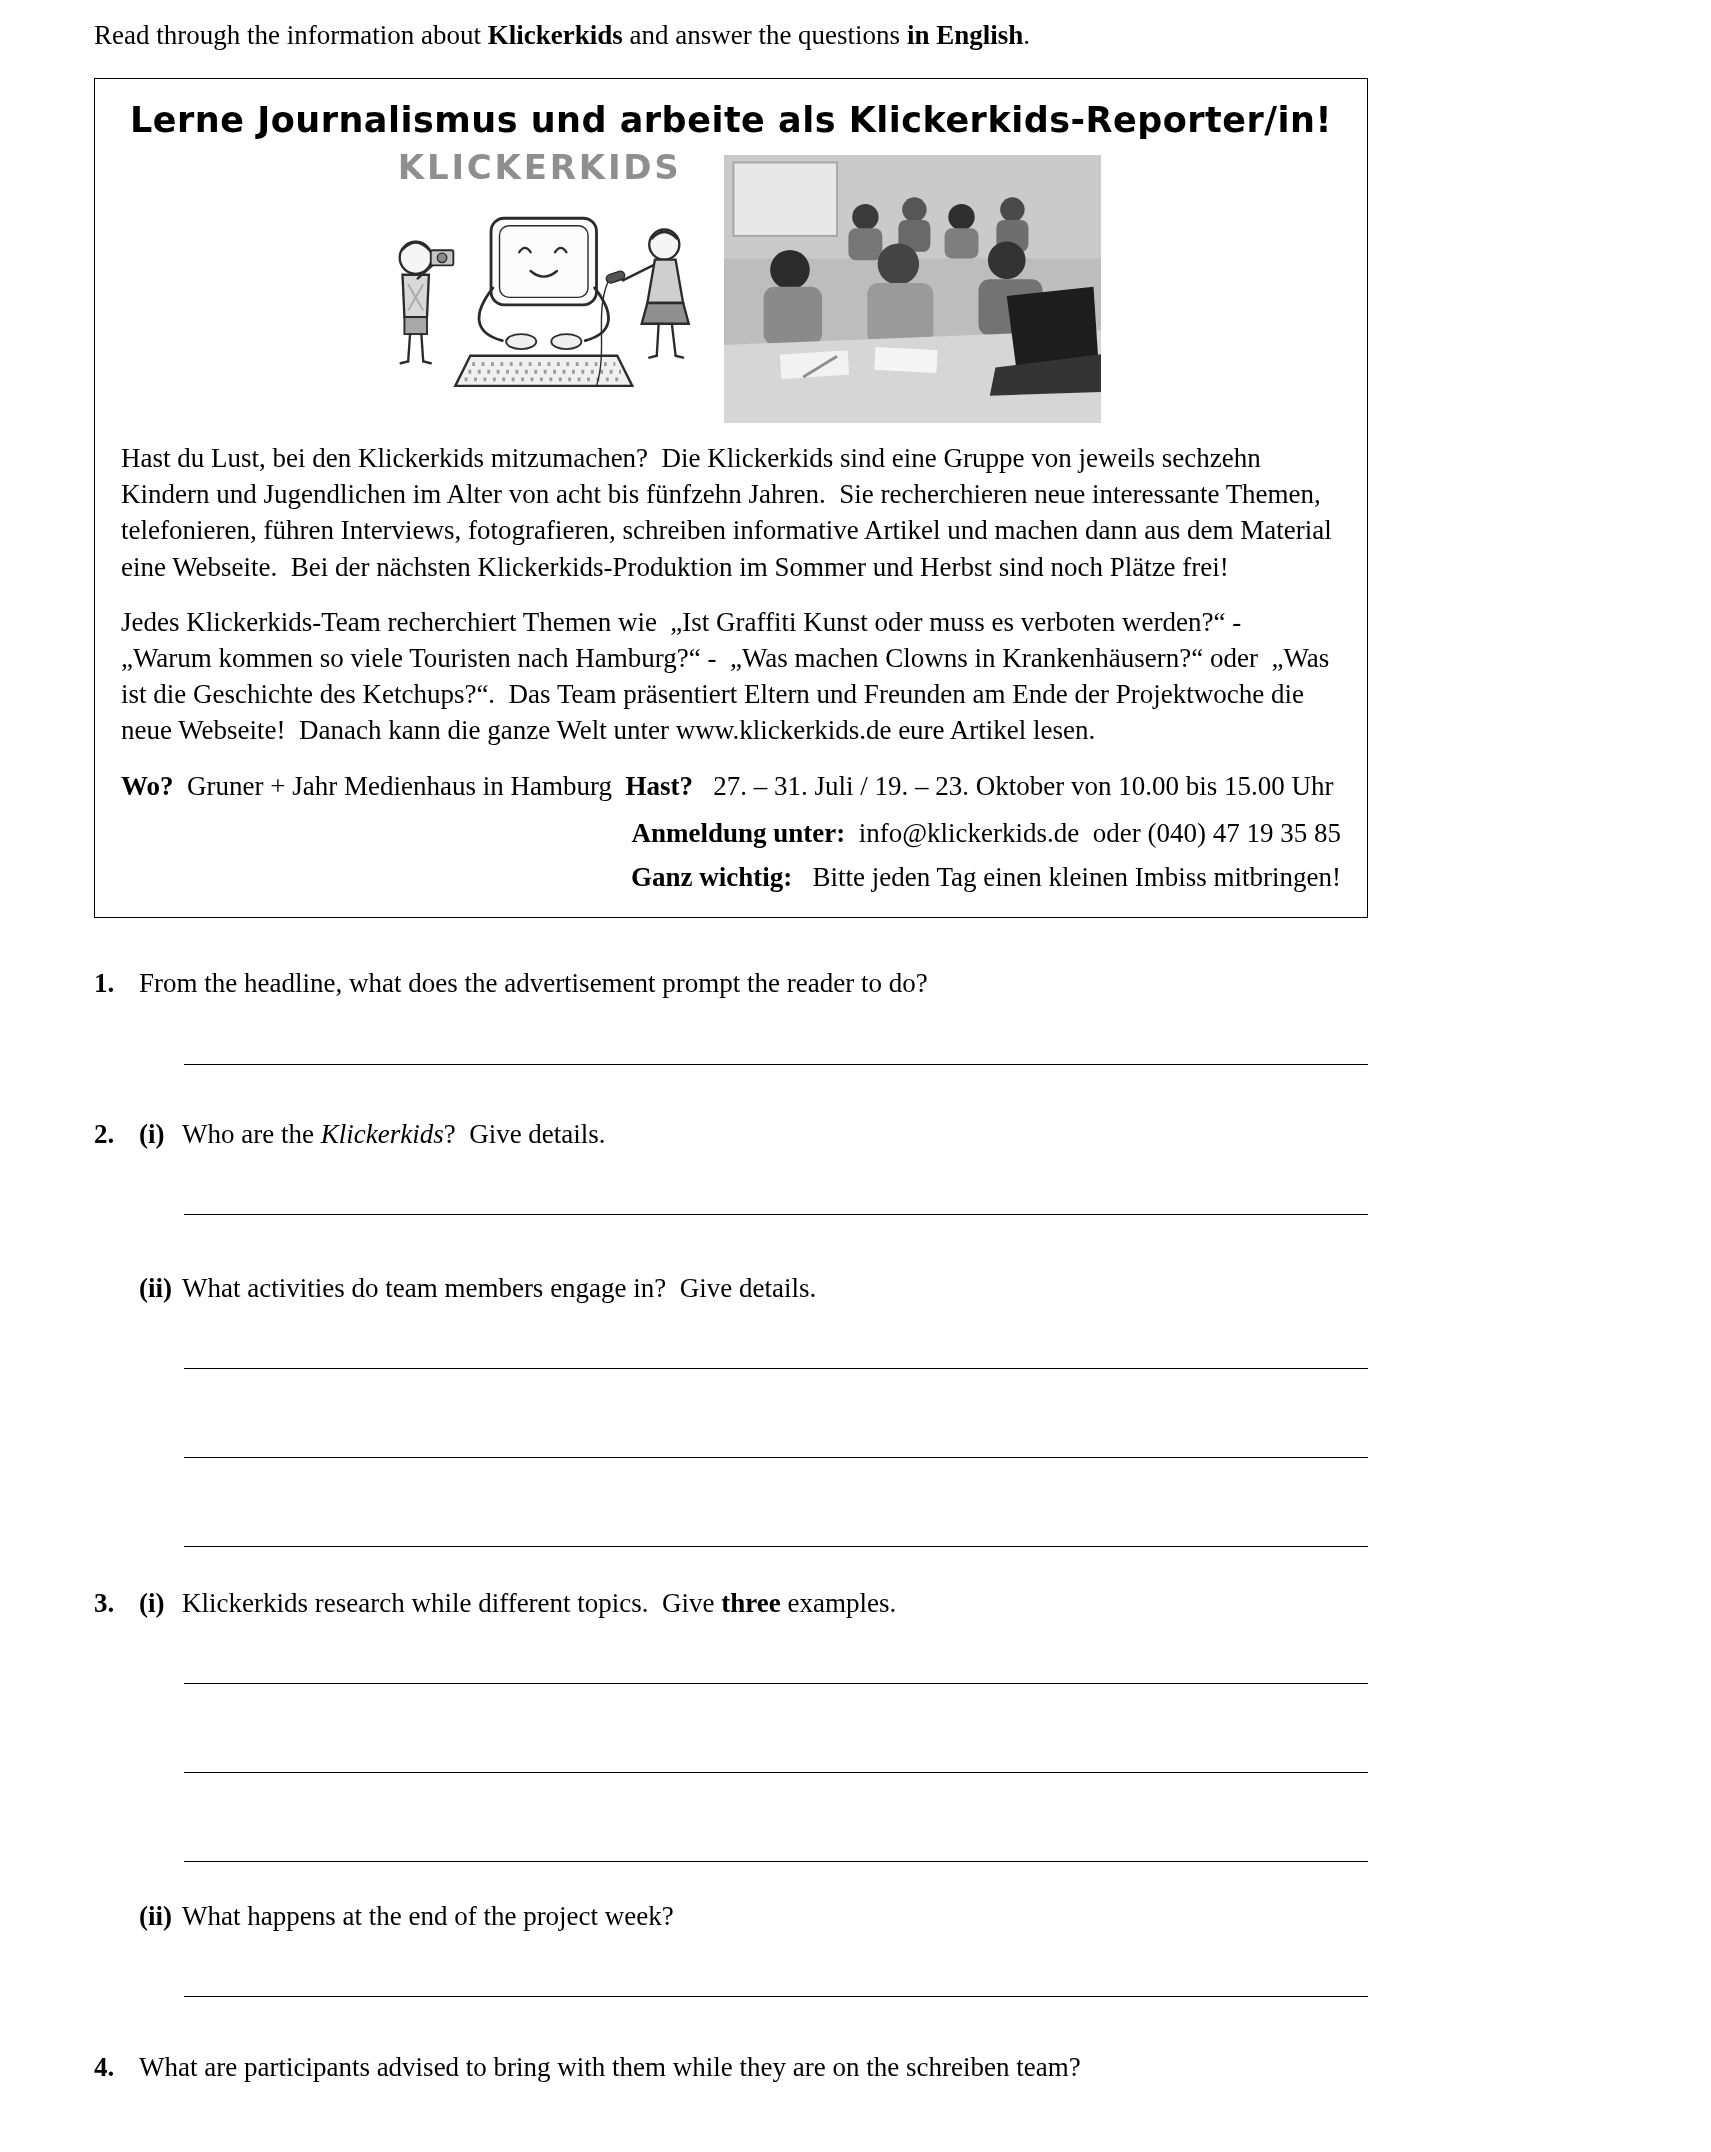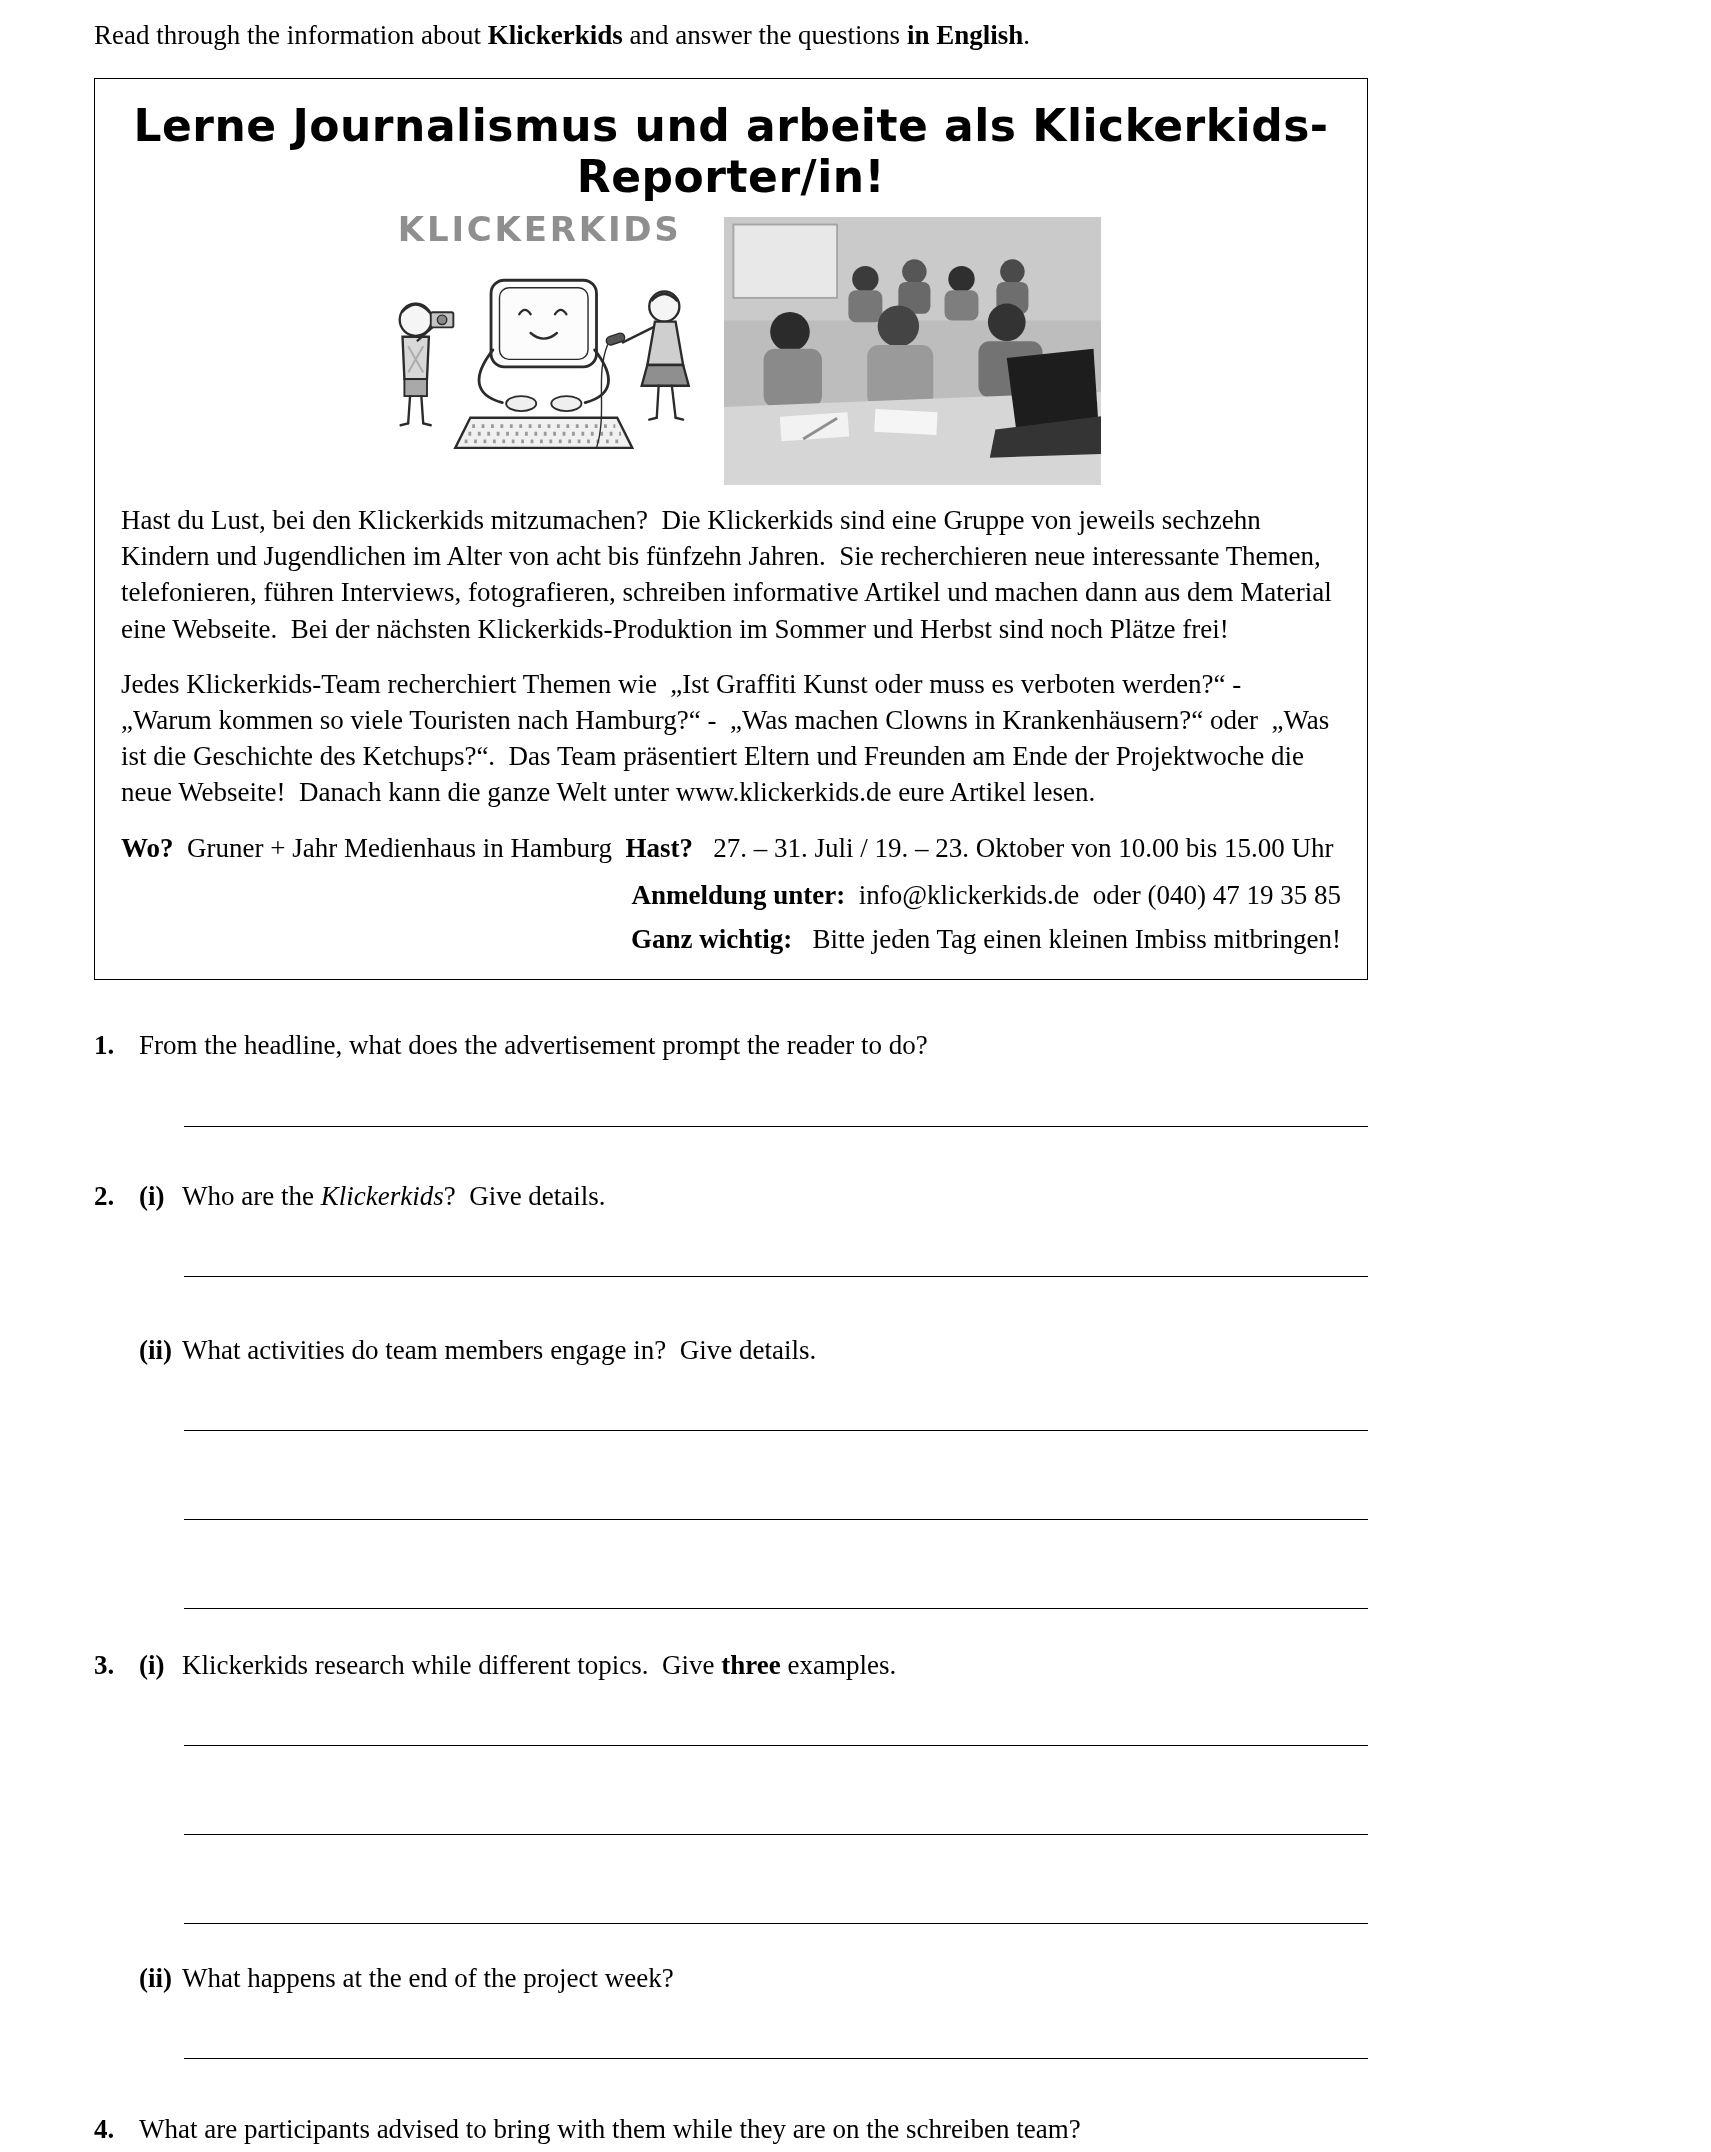--- a/index.html
+++ b/index.html
@@ -18,21 +18,21 @@
   .pw { white-space: pre-wrap; }
   .instruction { margin: 0 0 24.5px 0; line-height: 1.34; }
   .advert-box {
     border: 1.9px solid #000;
     padding: 19px 26px 15px 26px;
     box-sizing: border-box;
   }
   .headline {
     font-family: "DejaVu Sans", sans-serif;
     font-weight: 800;
-    font-size: 44px;
+    font-size: 35px;
     letter-spacing: 0.5px;
     text-align: center;
     margin: 1.9px 0 9.4px 0;
   }
   .images-row {
     display: flex;
     justify-content: center;
     align-items: flex-end;
     gap: 5.6px;
     margin: 0 0 17px 0;

